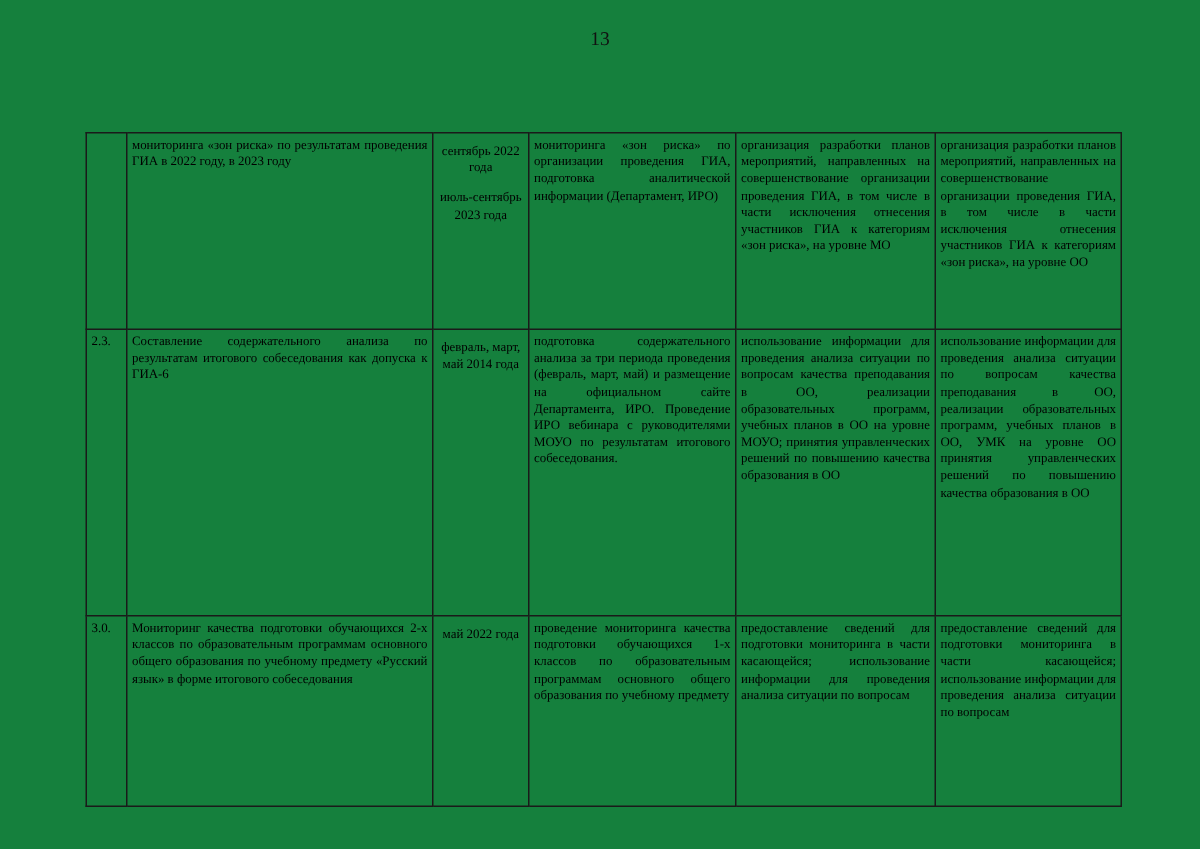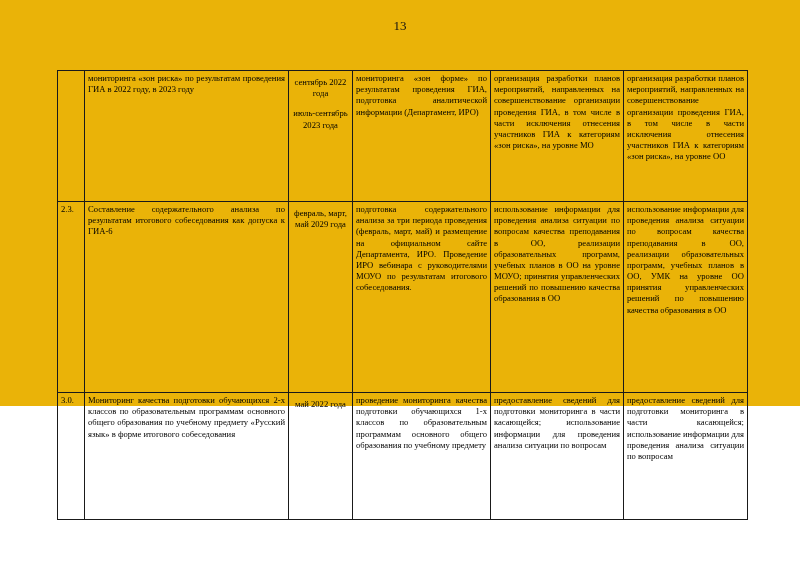--- a/index.html
+++ b/index.html
@@ -11,37 +11,37 @@
   body {
     width: 800px;
     height: 566px;
     overflow: hidden;
     font-family: "Liberation Serif", serif;
     color: #000000;
   }
   .page {
     position: relative;
     width: 800px;
-    height: 406px;
-    background: #eab308;
+    height: 566px;
+    background: #15803d;
   }
   .page-number {
     position: absolute;
     top: 18px;
     left: 0;
     width: 800px;
     text-align: center;
     font-family: "Liberation Serif", serif;
     font-size: 13px;
     color: #111111;
   }
   .table-wrap {
     position: absolute;
     left: 57px;
-    top: 70px;
+    top: 88px;
     width: 690px;
   }
   table.doc-table {
     border-collapse: collapse;
     table-layout: fixed;
     width: 690px;
     font-family: "Liberation Serif", serif;
     font-size: 8.6px;
     line-height: 1.30;
     color: #000000;
@@ -94,29 +94,29 @@
         <col class="c-oo">
       </colgroup>
       <tbody>
         <tr class="row-a">
           <td class="num"></td>
           <td class="name">мониторинга «зон риска» по результатам проведения ГИА в 2022 году, в 2023 году</td>
           <td class="date">
             <p class="cell-para">сентябрь 2022 года</p>
             <p class="cell-para">июль-сентябрь 2023 года</p>
           </td>
-          <td class="res">мониторинга «зон форме» по результатам проведения ГИА, подготовка аналитической информации (Департамент, ИРО)</td>
+          <td class="res">мониторинга «зон риска» по организации проведения ГИА, подготовка аналитической информации (Департамент, ИРО)</td>
           <td class="mo">организация разработки планов мероприятий, направленных на совершенствование организации проведения ГИА, в том числе в части исключения отнесения участников ГИА к категориям «зон риска», на уровне МО</td>
           <td class="oo">организация разработки планов мероприятий, направленных на совершенствование организации проведения ГИА, в том числе в части исключения отнесения участников ГИА к категориям «зон риска», на уровне ОО</td>
         </tr>
         <tr class="row-b">
           <td class="num">2.3.</td>
           <td class="name">Составление содержательного анализа по результатам итогового собеседования как допуска к ГИА-6</td>
           <td class="date">
-            <p class="cell-para">февраль, март, май 2029 года</p>
+            <p class="cell-para">февраль, март, май 2014 года</p>
           </td>
           <td class="res">подготовка содержательного анализа за три периода проведения (февраль, март, май) и размещение на официальном сайте Департамента, ИРО. Проведение ИРО вебинара с руководителями МОУО по результатам итогового собеседования.</td>
           <td class="mo">использование информации для проведения анализа ситуации по вопросам качества преподавания в ОО, реализации образовательных программ, учебных планов в ОО на уровне МОУО; принятия управленческих решений по повышению качества образования в ОО</td>
           <td class="oo">использование информации для проведения анализа ситуации по вопросам качества преподавания в ОО, реализации образовательных программ, учебных планов в ОО, УМК на уровне ОО принятия управленческих решений по повышению качества образования в ОО</td>
         </tr>
         <tr class="row-c">
           <td class="num">3.0.</td>
           <td class="name">Мониторинг качества подготовки обучающихся 2-х классов по образовательным программам основного общего образования по учебному предмету «Русский язык» в форме итогового собеседования</td>
           <td class="date">
             <p class="cell-para">май 2022 года</p>

